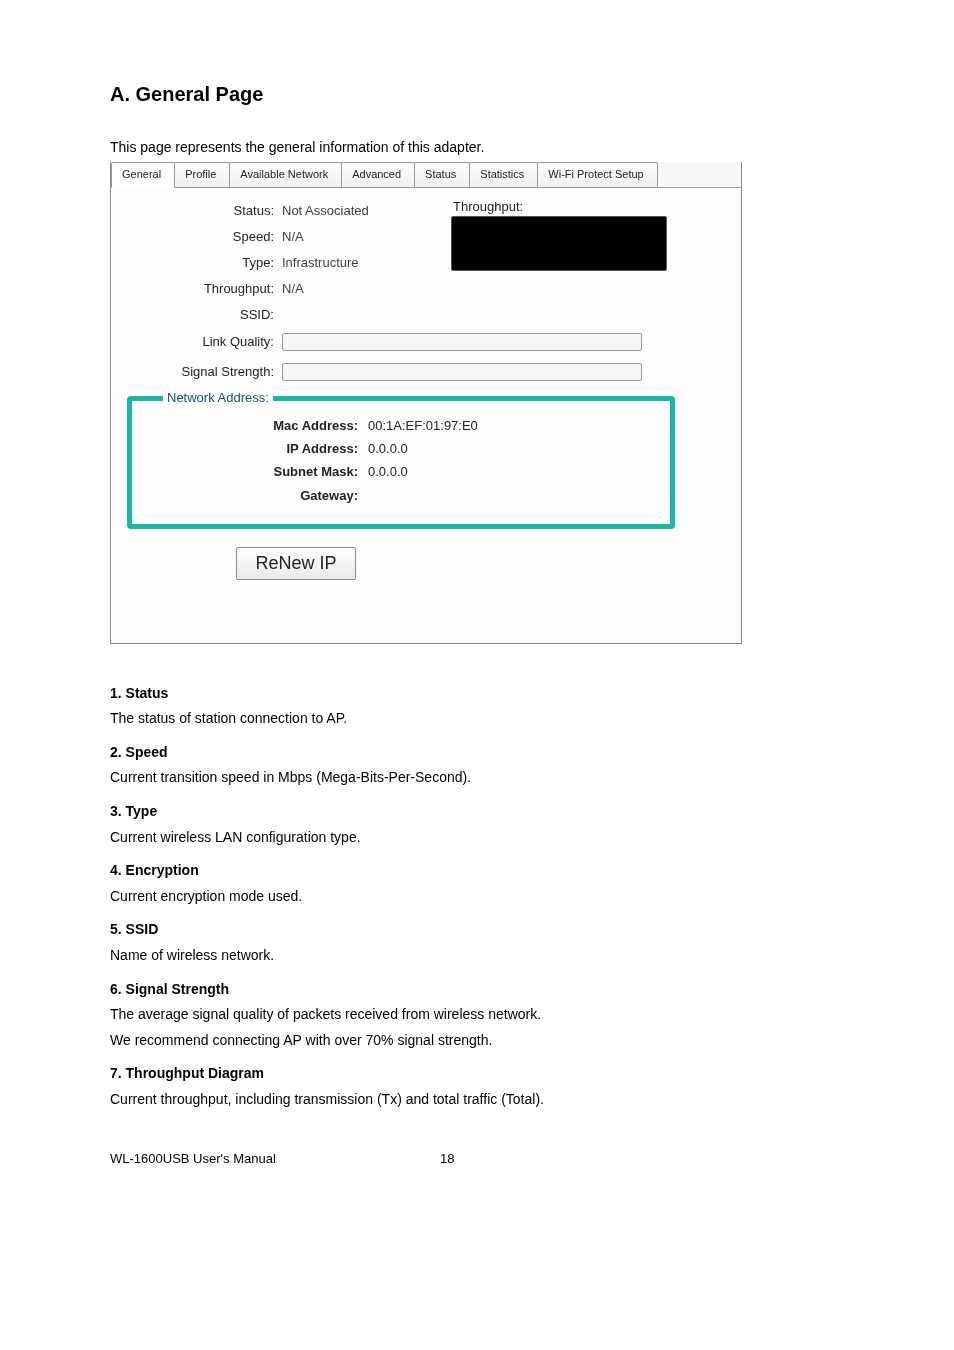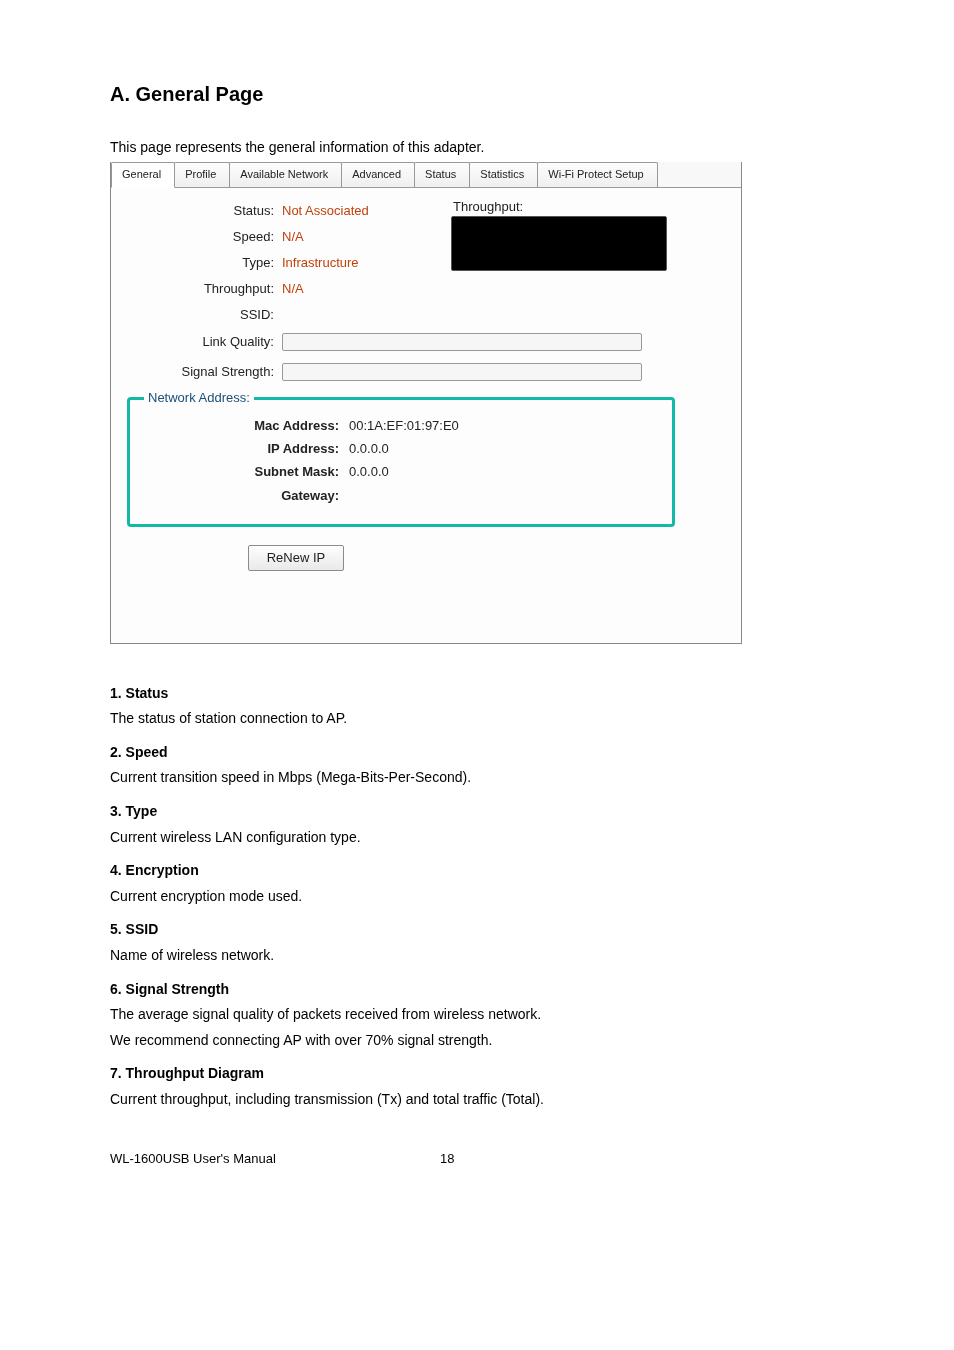--- a/index.html
+++ b/index.html
@@ -66,21 +66,21 @@
     display: flex;
     margin-bottom: 8px;
   }
   .lbl {
     width: 155px;
     text-align: right;
     padding-right: 8px;
     color: #222;
   }
   .val {
-    color: #c2410c;
+    color: #404040;
   }
   .throughput-label {
     position: absolute;
     left: 342px;
     top: 10px;
     color: #222;
   }
   .throughput-box {
     position: absolute;
     left: 340px;
@@ -92,24 +92,24 @@
     border-radius: 2px;
   }
   .bar {
     width: 360px;
     height: 18px;
     border: 1px solid #999;
     background: #f6f6f6;
     border-radius: 2px;
   }
   fieldset.netaddr {
-    border: 3px solid #14b8a6;
+    border: 5px solid #14b8a6;
     border-radius: 4px;
     margin: 6px 0 18px 0;
-    padding: 10px 14px 14px 14px;
+    padding: 10px 14px 14px 31px;
     width: 548px;
   }
   fieldset.netaddr legend {
     color: #1a4f78;
     padding: 0 4px;
     font-size: 13px;
   }
   .addr-row {
     display: flex;
     margin-bottom: 5px;
@@ -119,21 +119,21 @@
     text-align: right;
     padding-right: 10px;
     color: #222;
     font-weight: bold;
   }
   .btn {
     display: inline-block;
     padding: 3px 18px;
     border: 1px solid #8b8b8b;
     background: linear-gradient(#fefefe,#e9e9e9);
-    font-size: 13px;
+    font-size: 18px;
     color: #222;
     cursor: pointer;
     border-radius: 2px;
   }
   .btn-wrap {
     text-align: center;
     margin-left: -260px;
   }
   
   .def-strong { font-weight: bold; margin-top: 14px; }

